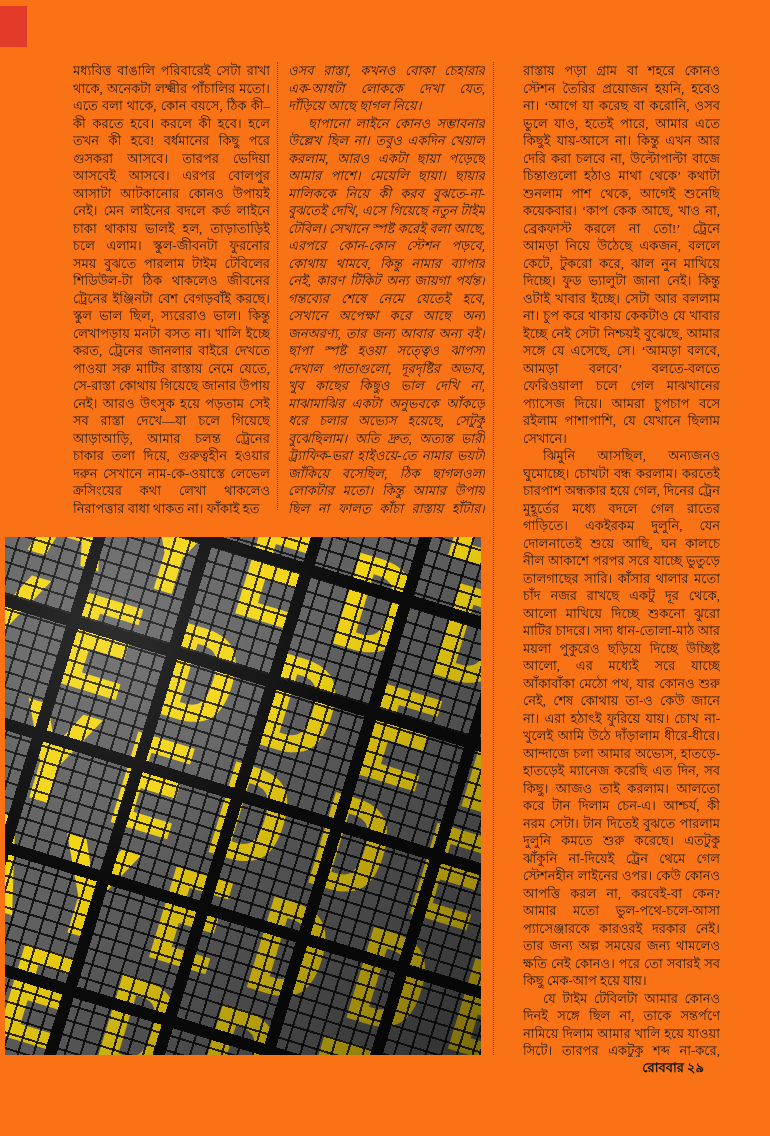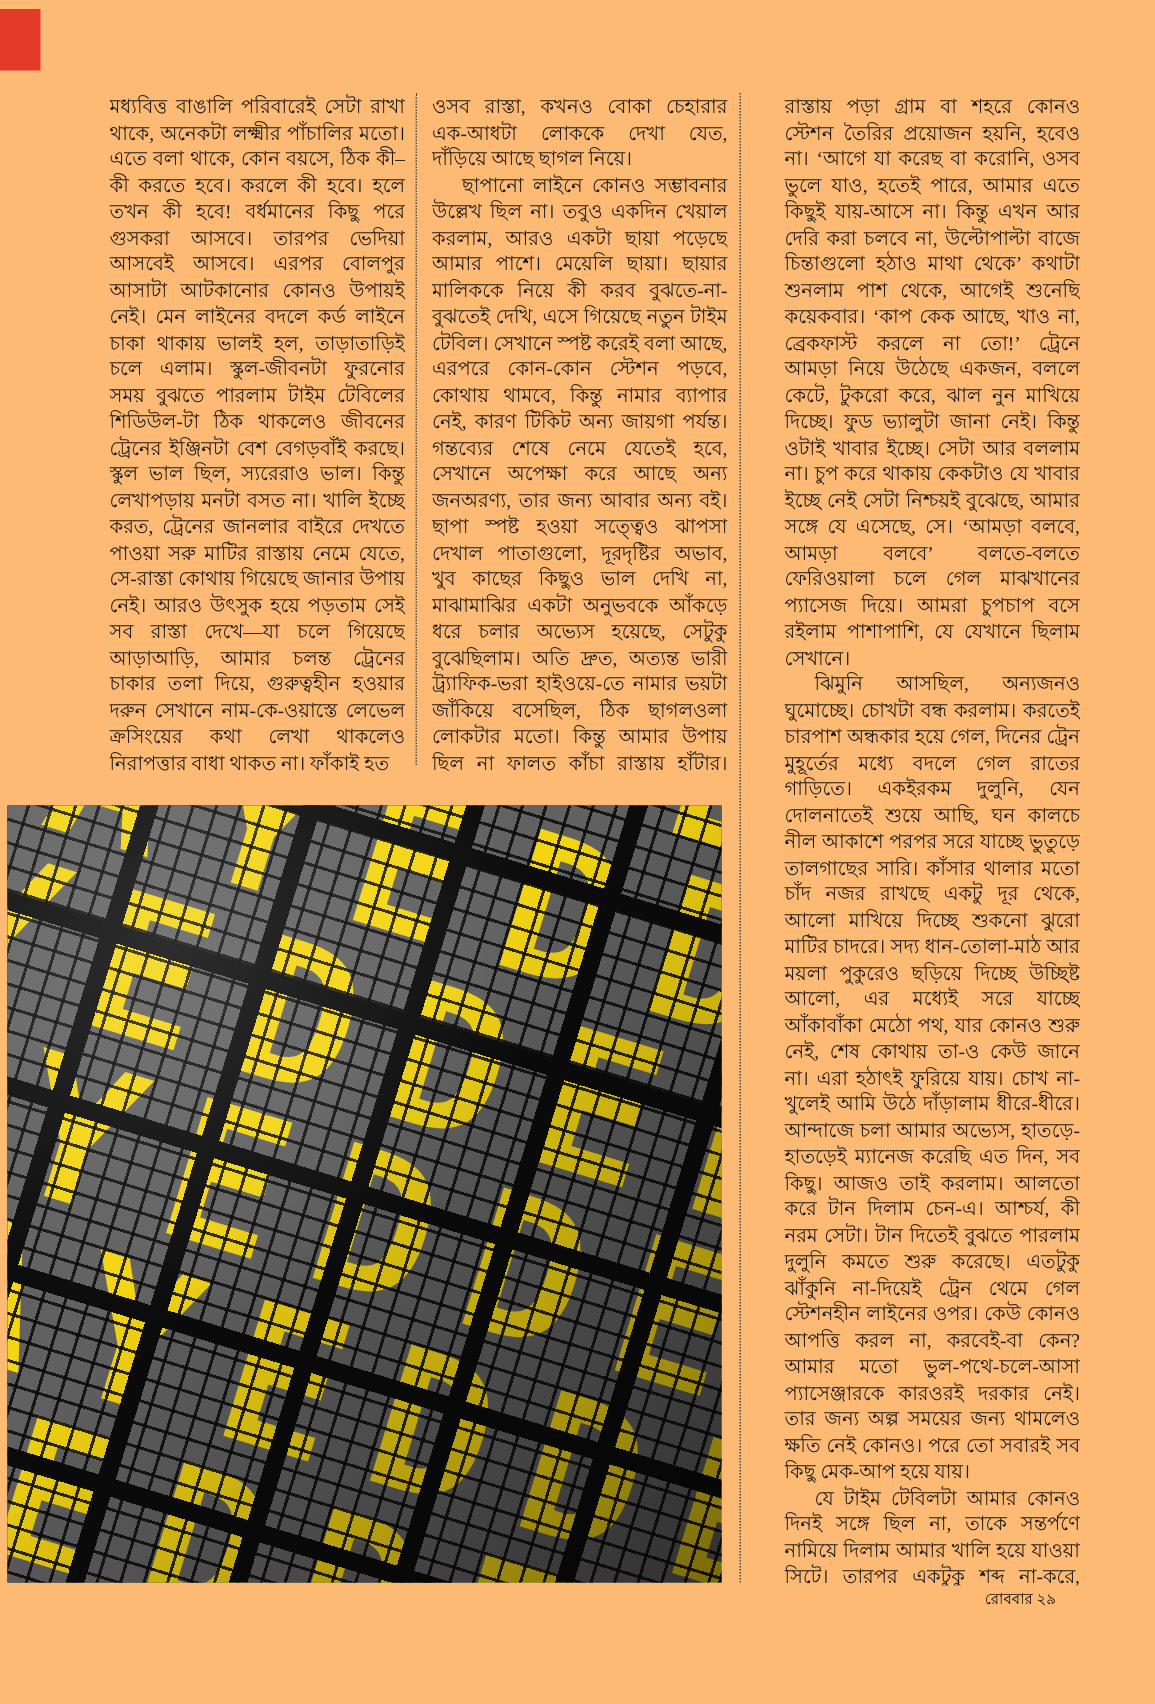--- a/index.html
+++ b/index.html
@@ -1,34 +1,34 @@
 <!DOCTYPE html>
 <html><head>
 <meta charset="utf-8">
 <style>
   * { margin:0; padding:0; box-sizing:border-box; }
   html,body { background:#ffffff; }
   .page {
     position:relative; width:770px; height:1136px; margin:0 auto;
-    background:#fdba74; overflow:hidden;
+    background:#f97316; overflow:hidden;
     font-family:"Liberation Serif","DejaVu Serif",serif;
   }
   .corner-mark {
     position:absolute; left:0; top:6px; width:27px; height:41px;
     background:#e23b2a;
   }
   .col {
     position:absolute; top:62px; width:197px;
     font-size:13px; line-height:17.5px; color:#1b1b1b;
     text-align:justify; text-justify:inter-word;
   }
   .col p { margin:0; }
   .col p.indent { text-indent:20px; }
   .col-1 { left:73px;  height:452px; overflow:hidden; }
-  .col-2 { left:288px; height:452px; overflow:hidden; }
+  .col-2 { left:288px; height:452px; overflow:hidden;font-style:italic; }
   .col-3 { left:505px; height:995px; overflow:hidden;margin-left:18px; }
   .vdiv {
     position:absolute; width:0; border-left:1px dotted #4a4a4a;
   }
   .vdiv-1 { left:277px; top:62px; height:448px; }
   .vdiv-2 { left:493px; top:62px; height:993px; }
 
   
   .photo {
     position:absolute; left:5px; top:537px; width:476px; height:518px;
@@ -71,21 +71,21 @@
   }
   .vignette {
     position:absolute; left:0; top:0; right:0; bottom:0; z-index:4; pointer-events:none;
     background:
       radial-gradient(circle at 22% 18%, rgba(255,255,255,.14), rgba(255,255,255,0) 45%),
       linear-gradient(135deg, rgba(0,0,0,0) 40%, rgba(0,0,0,.28) 75%, rgba(0,0,0,.5) 100%);
   }
 
   .folio {
     position:absolute; top:1058px; right:66px;
-    font-size:10px; font-weight:normal; color:#111;
+    font-size:13px; font-weight:bold; color:#111;
     font-family:"Liberation Serif","DejaVu Serif",serif;
   }
 </style>
 </head>
 <body>
 
 <div class="page">
 
   <div class="corner-mark"></div>
 

